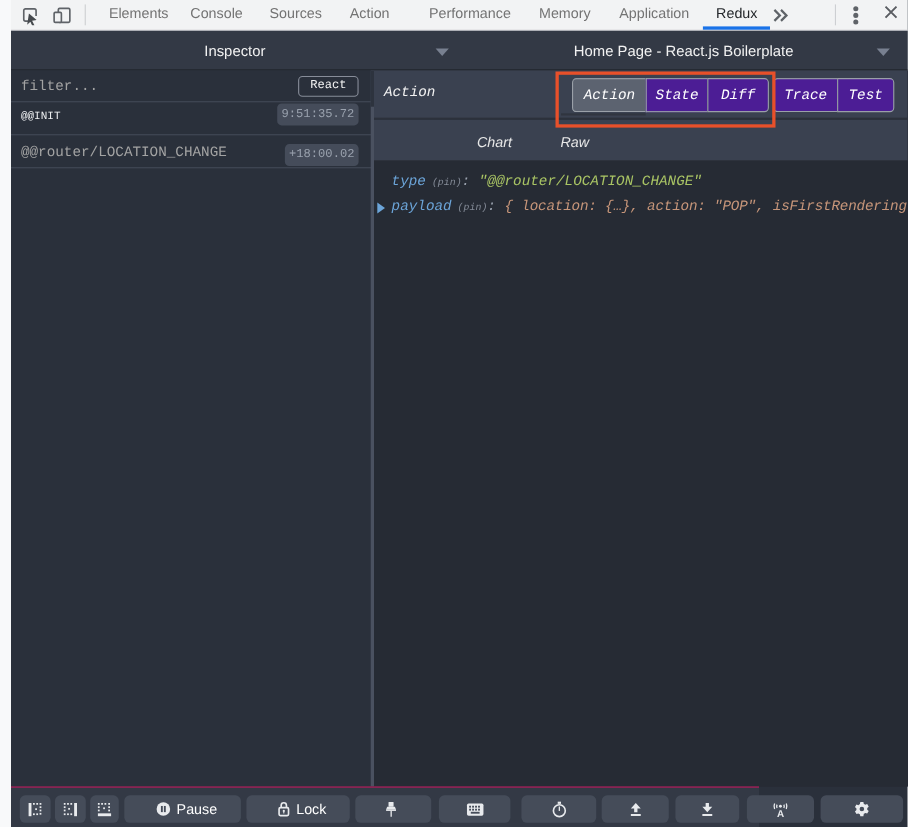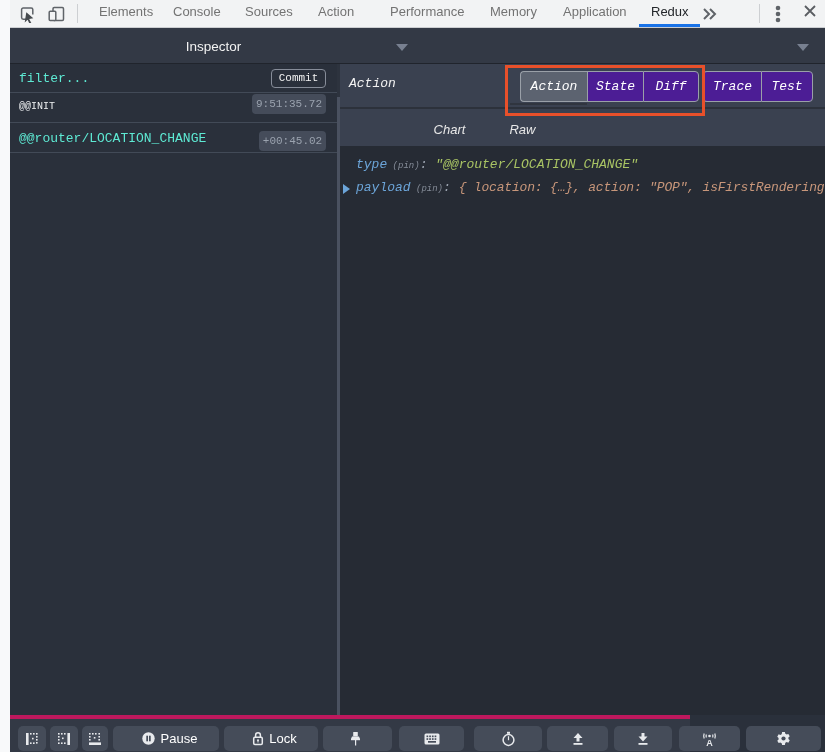--- a/index.html
+++ b/index.html
@@ -27,21 +27,21 @@
   
   #vsplit { position:absolute; left:327px; top:64px; width:3px; height:651px; background:#4a5160; }
 
   
   #rightpanel { position:absolute; left:330px; top:64px; width:557px; height:651px; background:#262b34;font-style:italic; }
   #rheader { position:absolute; left:0; top:0; width:485px; height:82px; background:#3a4150; }
   .btn { position:absolute; top:7px; height:31px; background:#4c1d95; color:#fff; font-family:"Liberation Mono", monospace; font-size:13px; text-align:center; line-height:29px; border:1px solid #9aa0a8; }
   .subtab { position:absolute; top:42px; height:40px; font-family:"Liberation Sans", sans-serif; font-size:13px; color:#e8e8e8; text-align:center; line-height:47px; }
 
   
-  #bottombar { position:absolute; left:0; top:715px; width:680px; height:37px; background:#333945; border-top:4px solid #be185d; }
+  #bottombar { position:absolute; left:0; top:715px; width:680px; height:37px; background:#333945; border-top:1px solid #be185d; }
   .bbtn { position:absolute; top:7px; height:25px; background:#454c59; border-radius:5px; }
 </style>
 </head>
 <body>
 <div id="devtools">
 
   <div id="toolbar">
     <svg class="abs" style="left:10px;top:6px" width="17" height="17" viewBox="0 0 17 17">
       <path d="M8.5 13.2 H3.2 C2.3 13.2 1.6 12.5 1.6 11.6 V3.6 C1.6 2.7 2.3 2 3.2 2 H11.2 C12.1 2 12.8 2.7 12.8 3.6 V8.5" fill="none" stroke="#5f6368" stroke-width="1.5"></path>
       <path d="M6.3 6.3 L13.3 12.2 L9.2 12.9 L11.4 17.2 L9.6 18 L7.6 13.7 L4.7 16.6 Z" fill="#464a4e"></path>
@@ -70,35 +70,36 @@
         <circle cx="4" cy="16" r="2.3" fill="#5f6368"></circle>
     </svg>
     <svg class="abs" style="left:793px;top:4px" width="14" height="14" viewBox="0 0 14 14">
       <path d="M2 2 L12 12 M12 2 L2 12" fill="none" stroke="#5a5d62" stroke-width="1.8"></path>
     </svg>
   </div>
 
   <div id="ddrow">
     <div class="ddtext" style="left:0">Inspector</div>
     <div class="tri-down" style="left:386px;top:16px"></div>
+    <div class="ddtext" style="left:408px">Home Page - React.js Boilerplate</div>
     <div class="tri-down" style="left:787px;top:16px"></div>
   </div>
 
   <div id="leftpanel">
     <div class="lrow" style="top:0;height:29px">
-      <span class="mono abs" style="left:9px;top:7px;font-size:13px;color:#5eead4">filter...</span>
-      <div class="abs" style="left:261px;top:5px;width:55px;height:19px;border:1px solid #878d99;border-radius:4px;background:#2a303b;color:#f2f2f2;font-family:'Liberation Mono',monospace;font-size:11px;text-align:center;line-height:17px">Commit</div>
+      <span class="mono abs" style="left:9px;top:7px;font-size:13px;color:#a3a3a3">filter...</span>
+      <div class="abs" style="left:261px;top:5px;width:55px;height:19px;border:1px solid #878d99;border-radius:4px;background:#2a303b;color:#f2f2f2;font-family:'Liberation Mono',monospace;font-size:11px;text-align:center;line-height:17px">React</div>
     </div>
     <div class="lrow" style="top:29px;height:30px">
       <span class="mono abs" style="left:9px;top:8px;font-size:10px;color:#eef0f2">@@INIT</span>
       <div class="badge" style="left:242px;top:1px;width:74px;height:20px;line-height:20px">9:51:35.72</div>
     </div>
     <div class="lrow" style="top:59px;height:30px">
-      <span class="mono abs" style="left:9px;top:8px;font-size:13px;color:#5eead4">@@router/LOCATION_CHANGE</span>
-      <div class="badge" style="left:249px;top:8px;width:67px;height:20px;line-height:20px">+00:45.02</div>
+      <span class="mono abs" style="left:9px;top:8px;font-size:13px;color:#a3a3a3">@@router/LOCATION_CHANGE</span>
+      <div class="badge" style="left:249px;top:8px;width:67px;height:20px;line-height:20px">+18:00.02</div>
     </div>
   </div>
 
   <div id="vsplit"></div>
   <div class="abs" style="left:327px;top:64px;width:3px;height:33px;background:#2d333e"></div>
 
   <div id="rightpanel">
     <div id="rheader">
       <span class="mono abs" style="left:9px;top:12px;font-size:13px;color:#f2f2f2">Action</span>
 

